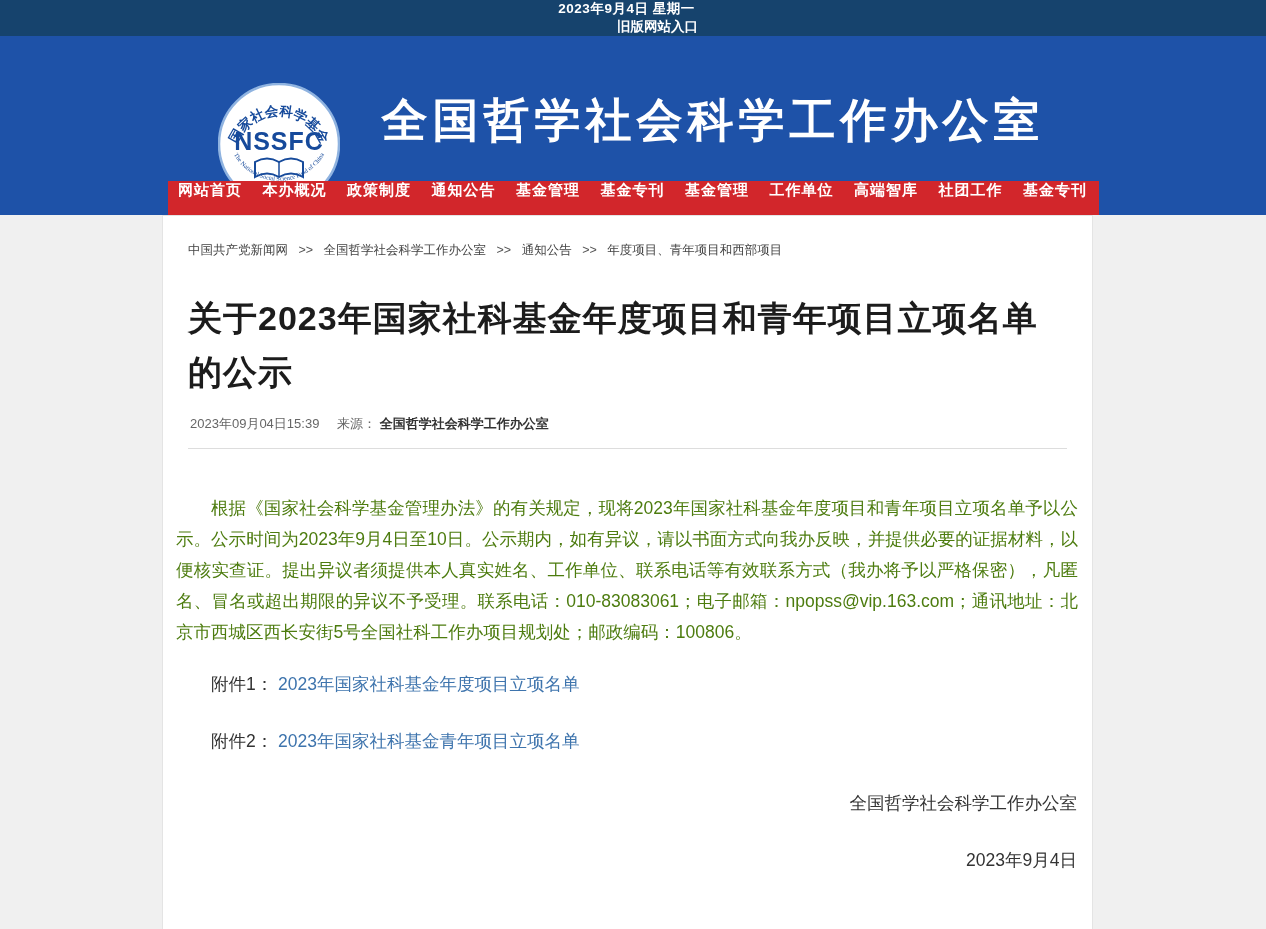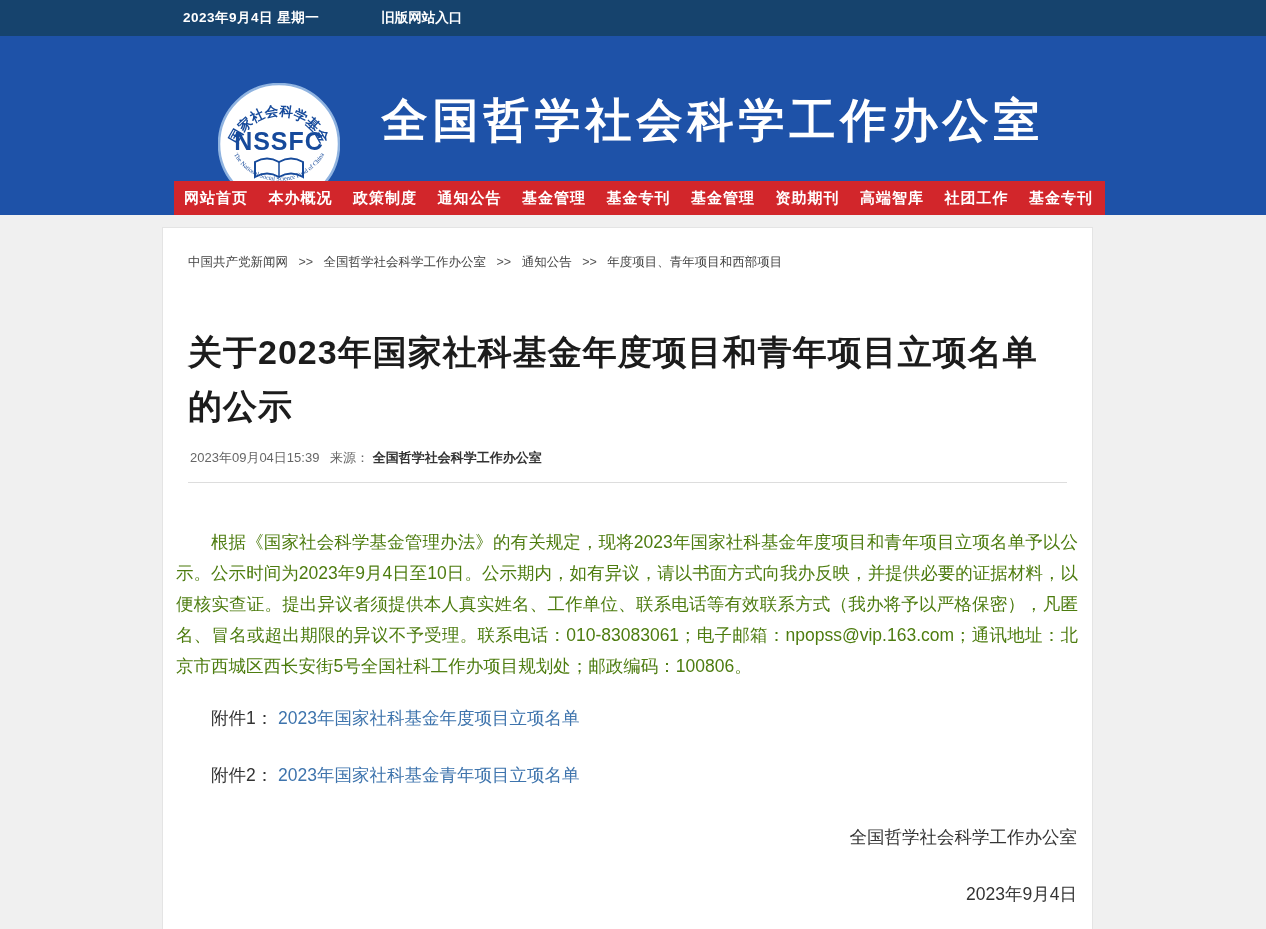--- a/index.html
+++ b/index.html
@@ -9,21 +9,21 @@
     background:#f0f0f0;
     overflow:hidden;
     position:relative;
   }
 
   
   .topbar {
     height:36px; background:#16436d; color:#fff;
     display:flex; align-items:center;
     padding-left:183px; padding-right:196px;
-    font-size:13.5px; font-weight:bold;
+    font-size:13.5px; font-weight:bold;flex-direction:column;
   }
   .topbar-date { letter-spacing:.5px; }
   .oldsite-link { margin-left:62px; cursor:pointer; }
   .topbar-right { margin-left:auto; display:flex; align-items:center; }
   .mail-icon { width:15px; height:11px; margin-right:8px; display:inline-block; }
   .search-label { margin-right:10px; }
   .search-pill { display:flex; align-items:center; height:23px; }
   .search-input {
     width:113px; height:23px; border:none; outline:none;
     border-radius:12px 0 0 12px; padding:0 10px 0 13px;
@@ -45,47 +45,47 @@
     color:#fff; font-family:"Liberation Serif", serif; font-weight:bold;
     font-size:46px; letter-spacing:5px; white-space:nowrap;
   }
   .head-title-en {
     color:#d3e7a3; font-size:23px; margin-top:10px; letter-spacing:.5px;
     font-weight:bold; white-space:nowrap;
   }
 
   
   .nav {
-    position:absolute; left:174px; bottom:0; width:931px; height:34px;
-    background:#d2262b; display:flex; align-items:center;
+    position:absolute; left:168px; bottom:0; width:931px; height:34px;
+    background:#d2262b; display:flex; align-items:flex-start;
     justify-content:space-between; padding:0 12px 0 10px;
   }
   .nav-item {
     color:#fff; font-size:15px; font-weight:bold; letter-spacing:1px;
     cursor:pointer; white-space:nowrap;
   }
 
   
-  .main { background:#f0f0f0; padding-top:12px; height:714px; }
+  .main { background:#f0f0f0; padding-top:0; height:714px; }
   .panel {
     margin-left:162px; width:931px; background:#fff;
     border:1px solid #e4e4e4; min-height:760px; padding-bottom:40px;
   }
   .breadcrumb {
     margin-top:26px; padding:0 25px; font-size:12.5px; color:#444;
   }
   .breadcrumb .crumb { cursor:pointer; }
   .breadcrumb .crumb-last { cursor:default; }
   .breadcrumb .sep { margin:0 7px; color:#555; }
   .article-title {
-    margin-top:54px; padding:0 25px; font-size:34px; line-height:54px;
+    margin-top:32px; padding:0 25px; font-size:34px; line-height:54px;
     font-weight:bold; color:#1c1c1c; letter-spacing:1px;
   }
   .article-meta { margin-top:16px; padding:0 27px; font-size:13px; color:#666; }
-  .article-meta .src-label { margin-left:7px; }
+  .article-meta .src-label { margin-left:14px; }
   .article-meta .src { color:#333; font-weight:bold; }
   .rule { margin:15px 25px 0 25px; border:none; border-top:1px solid #ddd; height:0; }
   .article-body {
     margin:44px 14px 0 13px; font-size:17.5px; line-height:31px;
     color:#4d7c0f; text-indent:2em; text-align:justify;
   }
   .attachment { margin:0 14px 0 13px; padding-left:2em; font-size:17.5px; color:#333; }
   .attachment-1 { margin-top:24px; }
   .attachment-2 { margin-top:33px; }
   .attachment a { color:#3e74ad; text-decoration:none; cursor:pointer; }
@@ -126,21 +126,21 @@
   </div>
 
   <div class="nav">
     <span class="nav-item">网站首页</span>
     <span class="nav-item">本办概况</span>
     <span class="nav-item">政策制度</span>
     <span class="nav-item">通知公告</span>
     <span class="nav-item">基金管理</span>
     <span class="nav-item">基金专刊</span>
     <span class="nav-item">基金管理</span>
-    <span class="nav-item">资助期刊</span>
+    <span class="nav-item">工作单位</span>
     <span class="nav-item">高端智库</span>
     <span class="nav-item">社团工作</span>
     <span class="nav-item">基金专刊</span>
   </div>
 </div>
 
 <div class="main">
   <div class="panel">
 
     <div class="breadcrumb">

